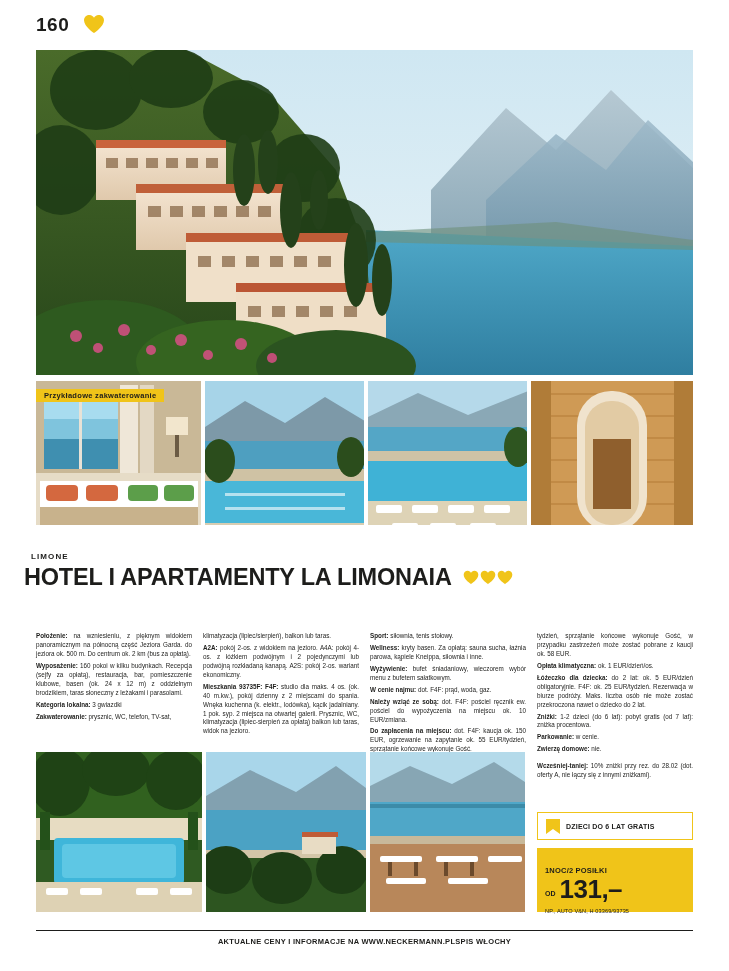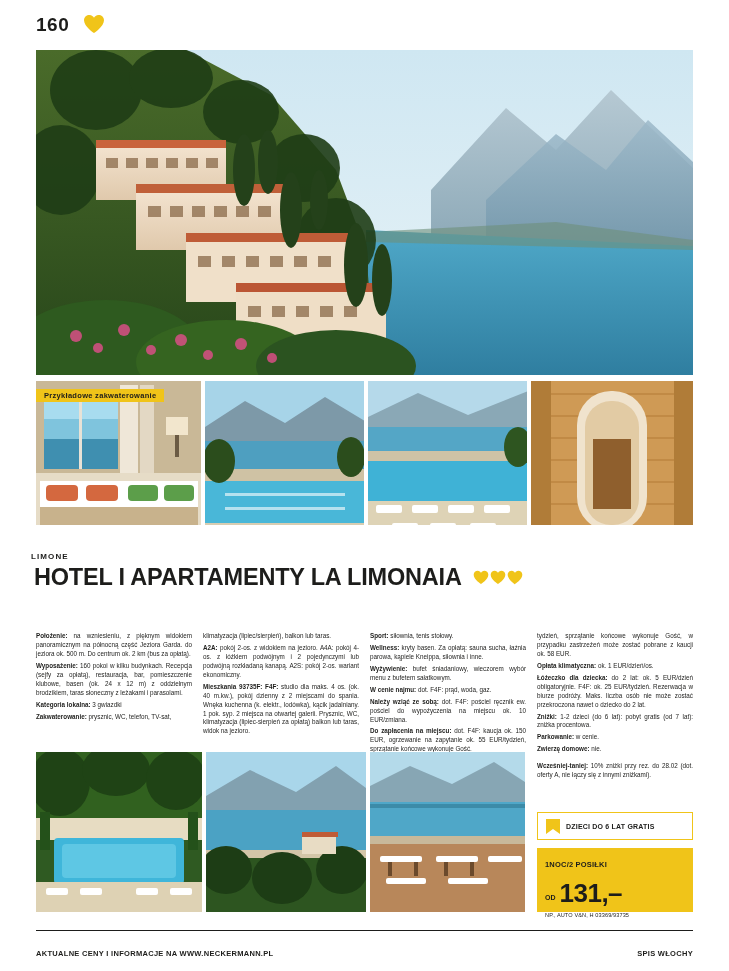--- a/index.html
+++ b/index.html
@@ -74,21 +74,21 @@
   .loc-label {
     position:absolute;
     left:31px; top:552px;
     font-size:8px;
     letter-spacing:1.1px;
     font-weight:bold;
     color:#1d1d1b;
   }
   .hotel-title {
     position:absolute;
-    left:34px; top:564px;
+    left:24px; top:564px;
     font-size:23.5px;
     font-weight:bold;
     letter-spacing:-0.2px;
     color:#1d1d1b;
     display:flex;
     align-items:center;
     gap:7px;
   }
   .hearts { display:flex; gap:1px; margin-left:4px; }
   .rating-heart { width:16px; height:15px; display:block; }
@@ -135,46 +135,45 @@
   }
   .kids-icon { width:14px; height:15px; display:block; }
   .kids-text { font-size:7px; font-weight:bold; letter-spacing:0.2px; }
 
   .promo-price {
     position:absolute;
     left:537px; top:848px;
     width:156px; height:64px;
     background:#f0c419;
     color:#1d1d1b;
-    padding:12px 8px;
+    padding:18px 8px;
   }
   .price-head { font-size:7.5px; font-weight:bold; letter-spacing:0.2px; }
-  .price-row { display:flex; align-items:flex-end; gap:4px; margin-top:12px; }
+  .price-row { display:flex; align-items:flex-end; gap:4px; margin-top:2px; }
   .price-from { font-size:7px; font-weight:bold; padding-bottom:5px; }
   .price-value { font-size:26px; font-weight:bold; line-height:0.95; letter-spacing:-0.5px; }
   .price-note { font-size:5.6px; margin-top:6px; letter-spacing:0.1px; }
 
   
   .footer-rule {
     position:absolute;
     left:36px; top:930px;
     width:657px;
     border-top:1px solid #1d1d1b;
   }
   .footer {
     position:absolute;
     left:36px; top:937px;
     width:657px;
     display:flex;
-    justify-content:space-between;
+    justify-content:center;
     font-size:7.5px;
     font-weight:bold;
     letter-spacing:0.3px;
     color:#1d1d1b;
-    margin-top:12px;
   }
 </style>
 </head>
 <body>
 
 <div class="page-header">
   <span class="page-number">160</span>
   <svg class="heart-icon" viewBox="0 0 24 22">
     <path d="M12 21 C12 21 1 14 1 7 C1 3 4 1 7 1 C9.5 1 11.2 2.6 12 4.2 C12.8 2.6 14.5 1 17 1 C20 1 23 3 23 7 C23 14 12 21 12 21 Z" fill="#f0c419"></path>
   </svg>

